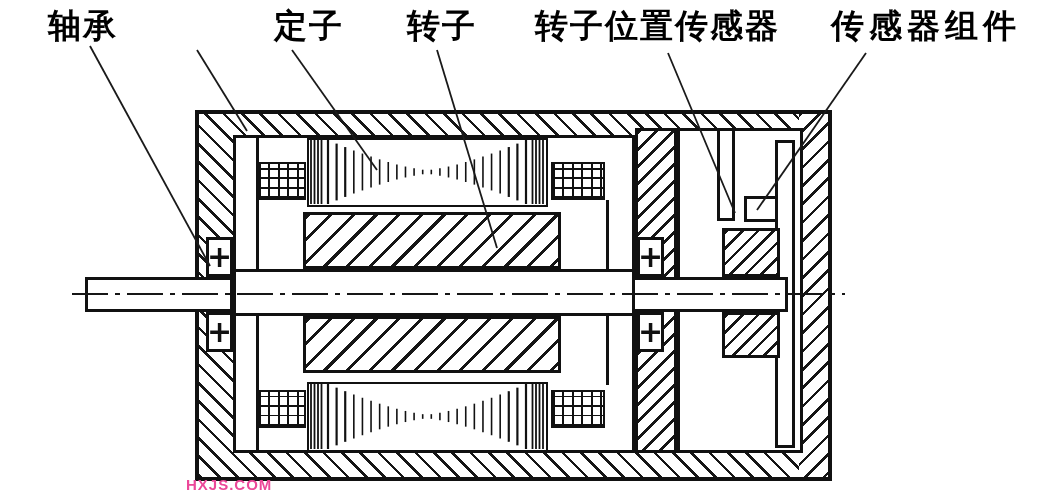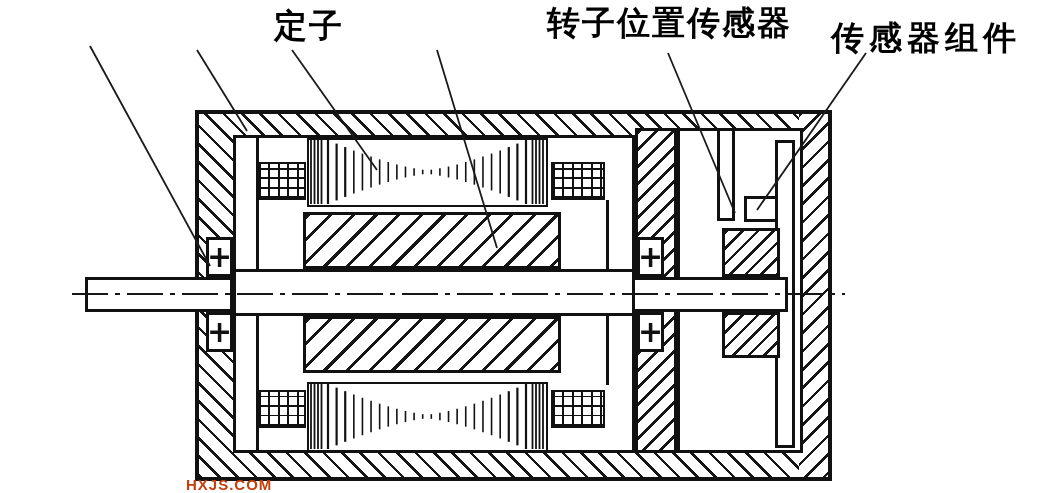--- a/index.html
+++ b/index.html
@@ -22,21 +22,21 @@
   .b25{border:2.5px solid #111;}
   .lbl{position:absolute;top:8px;font-weight:bold;font-size:33px;line-height:36px;color:#000;
        letter-spacing:2px;white-space:nowrap;}
   .sp5{letter-spacing:5px;}
   .plus{display:flex;align-items:center;justify-content:center;
         font-family:"DejaVu Sans","Liberation Sans",sans-serif;font-weight:bold;font-size:30px;color:#111;
         padding-bottom:2px;}
   .faceline{background:#111;}
   .centerline{height:2px;
         background:repeating-linear-gradient(90deg,#161616 0 36px,transparent 36px 43px,#161616 43px 48px,transparent 48px 55px);}
-  .watermark{font-family:"Liberation Sans","DejaVu Sans",sans-serif;font-weight:bold;font-size:15px;color:#c2410c;letter-spacing:1px;}
+  .watermark{font-family:"Liberation Sans","DejaVu Sans",sans-serif;font-weight:bold;font-size:15px;color:#ec4899;letter-spacing:1px;}
   svg.overlay{position:absolute;left:0;top:0;pointer-events:none;}
 </style>
 </head>
 <body>
 
 <div class="stage">
 
   <div class="abs hatchWall b4" style="left:195px;top:110px;width:637px;height:371px;"></div>
 
   <div class="abs hatchWallR" style="left:799px;top:114px;width:29px;height:363px;"></div>
@@ -163,19 +163,21 @@
     <g stroke="#1a1a1a" stroke-width="1.8" fill="none">
       <line x1="90" y1="46" x2="210" y2="266"></line>
       <line x1="197" y1="50" x2="247" y2="131"></line>
       <line x1="292" y1="50" x2="377" y2="170"></line>
       <line x1="437" y1="50" x2="497" y2="248"></line>
       <line x1="668" y1="53" x2="735" y2="213"></line>
       <line x1="866" y1="53" x2="757" y2="210"></line>
     </g>
   </svg>
 
+  <span class="lbl" style="left:48px;">轴承</span>
   <span class="lbl" style="left:262px;margin-left:12px;">定子</span>
-  <span class="lbl" style="left:547px;font-family:Liberation Mono, monospace;">转子位置传感器</span>
-  <span class="lbl sp5" style="left:831px;margin-top:12px;">传感器组件</span>
+  <span class="lbl" style="left:407px;">转子</span>
+  <span class="lbl" style="left:535px;">转子位置传感器</span>
+  <span class="lbl sp5" style="left:831px;">传感器组件</span>
 
   <span class="abs watermark" style="left:186px;top:476px;">HXJS.COM</span>
 
 </div>
 
 </body></html>

